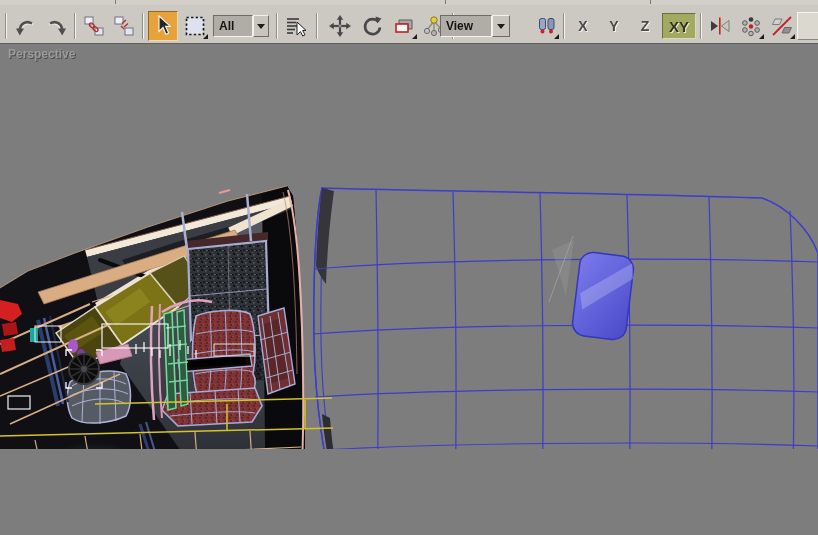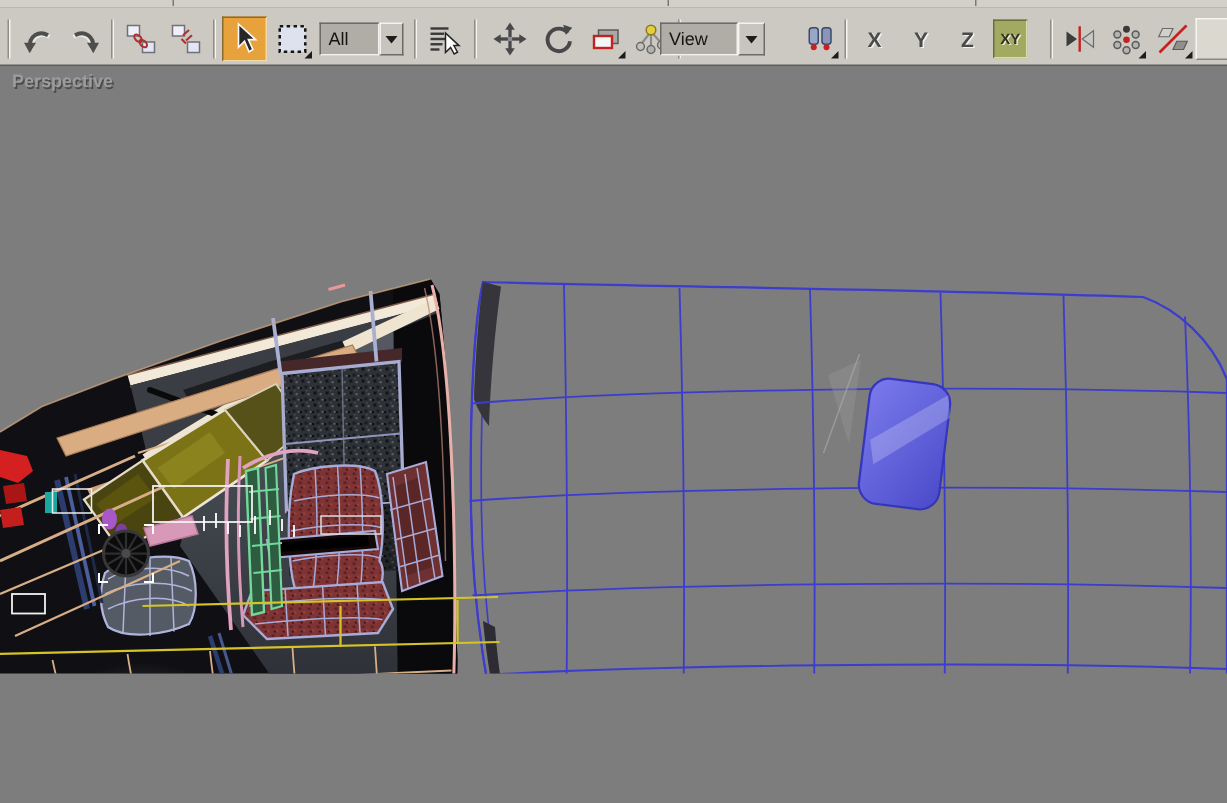--- a/index.html
+++ b/index.html
@@ -24,21 +24,21 @@
   .checked{background:var(--accent-orange);
            border:1px solid;border-color:#8a6a30 #f2d9a8 #f2d9a8 #8a6a30;}
   .axchecked{background:var(--axis-active-olive);
              border:1px solid;border-color:#6a7038 #d8dcb0 #d8dcb0 #6a7038;}
   .fly::after{content:'';position:absolute;right:1px;bottom:1px;
               border-left:5px solid transparent;border-bottom:5px solid #1c1c1c;}
   .tsep{position:absolute;top:8px;width:2px;height:26px;
         border-left:1px solid #908d85;border-right:1px solid #f6f4ef;}
   .axbtn{font-weight:bold;font-size:14px;color:#4a4a48;
          text-shadow:1px 1px 0 rgba(255,255,255,.75);}
-  .dd{position:absolute;display:flex;height:22px;}
+  .dd{position:absolute;display:flex;height:22px;font-weight:bold;}
   .dd-field{background:#b0ada6;border:1px solid;border-color:#6e6b66 #f4f2ee #f4f2ee #6e6b66;
             font-size:12px;color:#141414;padding:3px 4px 0 5px;overflow:hidden;}
   .dd-arrow{width:16px;background:#c8c5be;border:1px solid;
             border-color:#f4f2ee #6e6b66 #6e6b66 #f4f2ee;display:flex;
             align-items:center;justify-content:center;}
   .dd-arrow i{border-left:4px solid transparent;border-right:4px solid transparent;
               border-top:5px solid #1c1c1c;}
   .partialbtn{position:absolute;top:7px;width:28px;height:28px;background:#dbd8cf;
               border:1px solid;border-color:#f6f4ef #8a8780 #8a8780 #f6f4ef;}
 
@@ -193,21 +193,21 @@
       <circle cx="7.5" cy="17.5" r="2" fill="#cc2020"></circle>
       <circle cx="16" cy="17.5" r="2" fill="#cc2020"></circle>
     </svg>
   </div>
 
   <span class="tsep" style="left:563px"></span>
 
   <div class="tbtn axbtn" style="left:569px">X</div>
   <div class="tbtn axbtn" style="left:600px">Y</div>
   <div class="tbtn axbtn" style="left:631px">Z</div>
-  <div class="tbtn axbtn axchecked" style="left:662px;top:8px;width:23px;height:26px;font-size:10px;color:#32321e">XY</div>
+  <div class="tbtn axbtn axchecked" style="left:662px;top:8px;width:34px;height:26px;font-size:15px;color:#32321e">XY</div>
 
   <span class="tsep" style="left:700px"></span>
 
   <div class="tbtn" style="left:706px">
     <svg width="24" height="24">
       <polygon points="3,7 10,12 3,17" fill="#3c3c3c"></polygon>
       <polygon points="21,6.5 13.5,12 21,17.5" fill="#c8c8c6" stroke="#6a6a68" stroke-width=".8"></polygon>
       <line x1="11.8" y1="3.5" x2="11.8" y2="20.5" stroke="#c22222" stroke-width="1.6"></line>
     </svg>
   </div>

